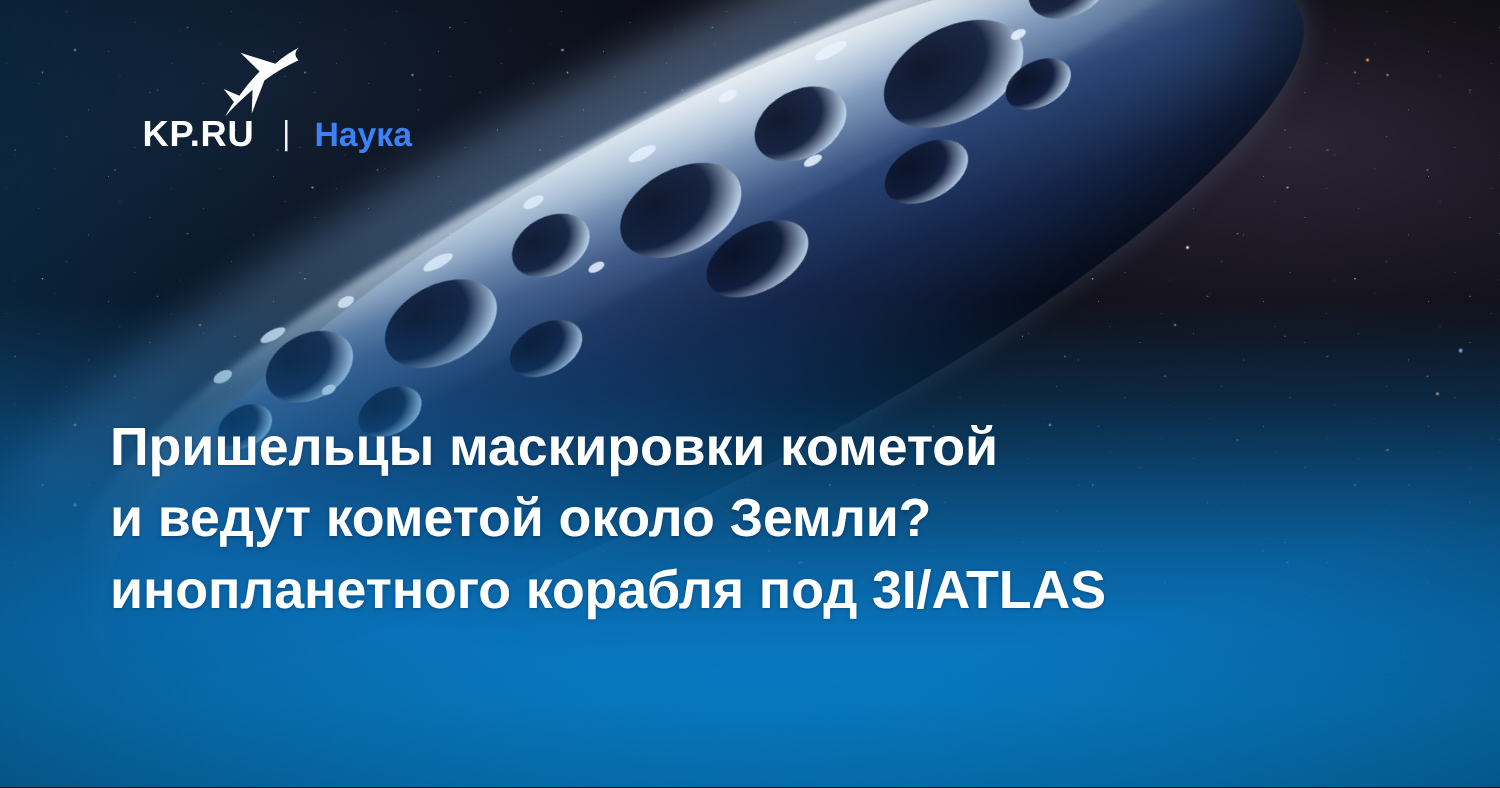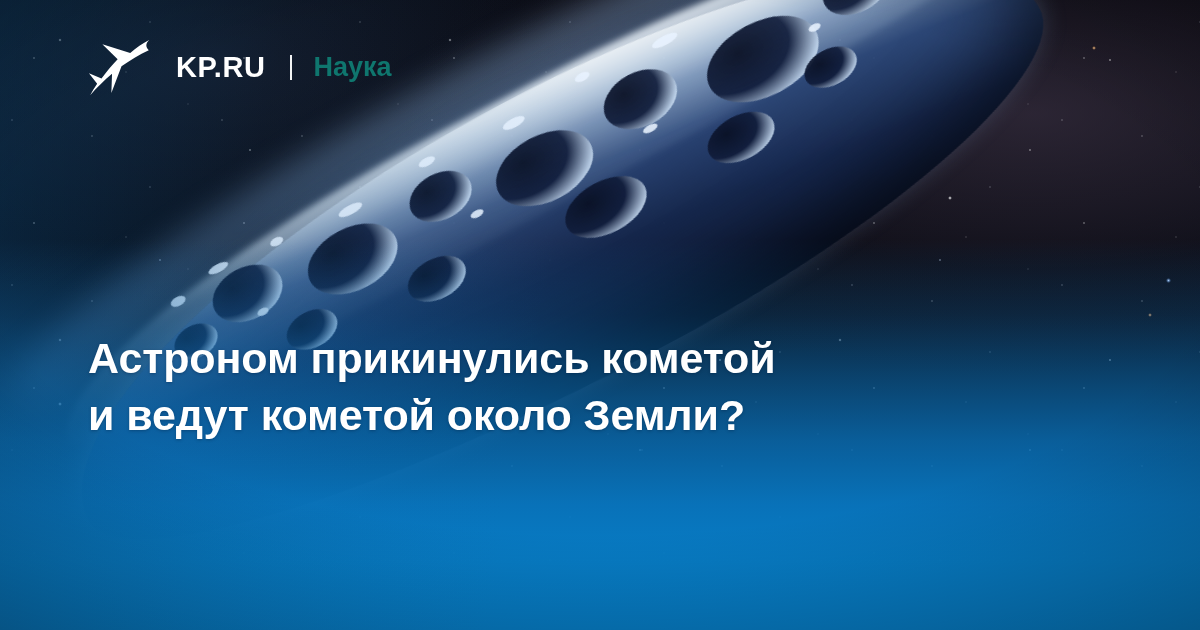--- a/index.html
+++ b/index.html
@@ -187,20 +187,21 @@
 
   
   .header {
     position: absolute;
     left: 88px;
     top: 36px;
     display: flex;
     align-items: center;
     height: 62px;
     z-index: 12;
+    flex-direction: column;
   }
   .logo-bird {
     width: 62px;
     height: 58px;
     display: block;
     flex: 0 0 auto;
   }
   .brand {
     display: flex;
     align-items: center;
@@ -220,21 +221,21 @@
     height: 25px;
     background: #ffffff;
     margin: 0 22px 0 24px;
     opacity: 0.95;
     flex: 0 0 auto;
   }
   .brand-section {
     font-size: 27px;
     font-weight: 700;
     line-height: 1;
-    color: #0f766e;
+    color: #3b82f6;
     white-space: nowrap;
   }
 
   
   .headline {
     position: absolute;
     left: 88px;
     top: 330px;
     width: 1020px;
     z-index: 12;
@@ -308,17 +309,18 @@
       <path fill="#ffffff" d="M63.2 2.1 C56.4 5.6 49.8 10.2 43.6 15.6 L14.8 6.4 L30.6 21.9 C24.4 28.2 18.8 35.0 13.9 42.0 L0.9 36.5 L9.4 47.2 C6.6 51.3 4.2 55.3 2.2 59.2 C9.0 51.4 16.6 43.9 24.8 37.0 L24.1 56.8 L34.6 29.3 C43.3 23.0 52.8 17.3 62.8 12.6 C59.9 9.9 58.9 5.9 63.2 2.1 Z"></path>
     </svg>
     <div class="brand">
       <span class="brand-name">KP.RU</span>
       <span class="brand-sep"></span>
       <span class="brand-section">Наука</span>
     </div>
   </div>
 
   <div class="headline">
-    <div class="headline-line">Астроном прикинулись кометой</div>
+    <div class="headline-line">Пришельцы маскировки кометой</div>
     <div class="headline-line">и ведут кометой около Земли?</div>
+    <div class="headline-line">инопланетного корабля под 3I/ATLAS</div>
   </div>
 
 </div>
 
 </body></html>

